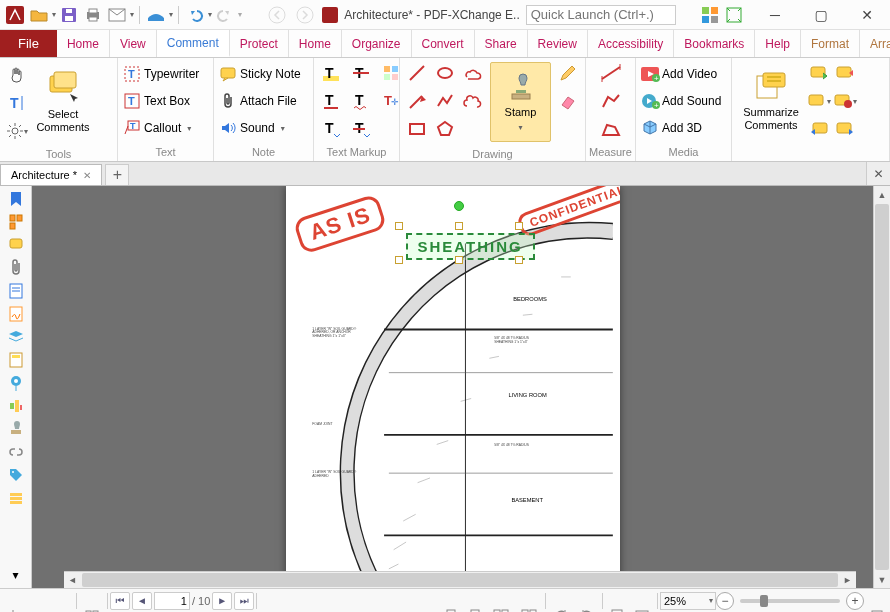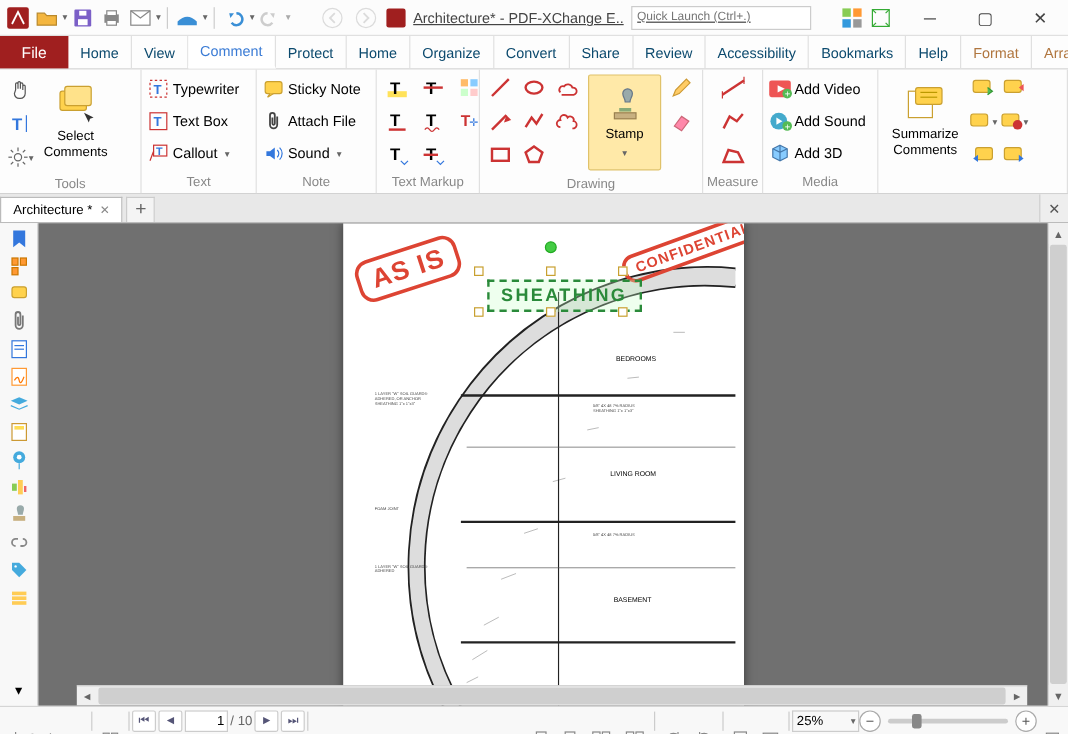--- a/index.html
+++ b/index.html
@@ -3,31 +3,31 @@
 <meta charset="utf-8">
 <style>
   * { box-sizing: border-box; margin: 0; padding: 0; }
   body { font-family: "Segoe UI", Tahoma, sans-serif; font-size: 12px; width: 890px; height: 612px; overflow: hidden; background: #fff; position: relative; }
   
   
   .titlebar { height: 30px; background: #fcfcfc; display: flex; align-items: center; border-bottom: 1px solid #e0e0e0; }
   .titlebar .qat { display: flex; align-items: center; gap: 2px; padding-left: 4px; }
   .titlebar .qat-icon { width: 22px; height: 22px; display: flex; align-items: center; justify-content: center; }
   .titlebar .divider { width: 1px; height: 18px; background: #ccc; margin: 0 3px; }
-  .titlebar .title-area { flex: 1; display: flex; align-items: center; justify-content: center; gap: 6px; color: #444; font-size: 12px; text-decoration: underline; }
-  .titlebar .search-box { width: 150px; height: 20px; border: 1px solid #ccc; font-size: 10px; padding: 0 4px; color:#888; }
+  .titlebar .title-area { flex: 1; display: flex; align-items: center; justify-content: center; gap: 6px; color: #444; font-size: 12px; }
+  .titlebar .search-box { width: 150px; height: 20px; border: 1px solid #ccc; font-size: 13px; padding: 0 4px; color:#888; }
   .titlebar .win-controls { display: flex; }
   .titlebar .win-controls div { width: 46px; height: 30px; display: flex; align-items:center; justify-content:center; color:#444; font-size:14px; }
   .titlebar .tray { display:flex; gap:4px; margin-right:8px; }
   .titlebar .tray .ticon { width:20px; height:20px; display:flex; align-items:center; justify-content:center; }
   
   
   .ribbon-tabs { height: 28px; display: flex; align-items: stretch; background: #fdfdfd; border-bottom: 1px solid #ccc; }
   .file-tab { background: #a01f1f; color: #fff; padding: 0 18px; display:flex; align-items:center; font-size:13px; }
-  .ribbon-tab { padding: 0 10px; display:flex; align-items:center; color:#0c4a6e; border-right:1px solid #e0e0e0; font-size:12px; cursor:default; }
+  .ribbon-tab { padding: 0 10px; display:flex; align-items:center; color:#be185d; border-right:1px solid #e0e0e0; font-size:12px; cursor:default; }
   .ribbon-tab.active { color:#3a7bd5; border-bottom:2px solid #fff; background:#fff; position:relative; }
   .ribbon-tab.active::after { content:''; position:absolute; left:0; right:0; bottom:-1px; height:1px; background:#fff; }
   .ribbon-tab.context { color:#b0763f; }
   
   
   .ribbon-body { height: 104px; background: #fdfdfd; border-bottom: 1px solid #c8c8c8; display: flex; }
   .ribbon-group { border-right: 1px solid #e0e0e0; display:flex; flex-direction:column; }
   .ribbon-group-content { flex:1; display:flex; align-items:flex-start; padding:4px 6px; gap:4px; }
   .ribbon-group-label { text-align:center; font-size:11px; color:#888; padding:2px 0 3px; }
   .big-btn { display:flex; flex-direction:column; align-items:center; justify-content:center; width:62px; height:80px; text-align:center; font-size:11px; line-height:1.15; gap:4px; }

